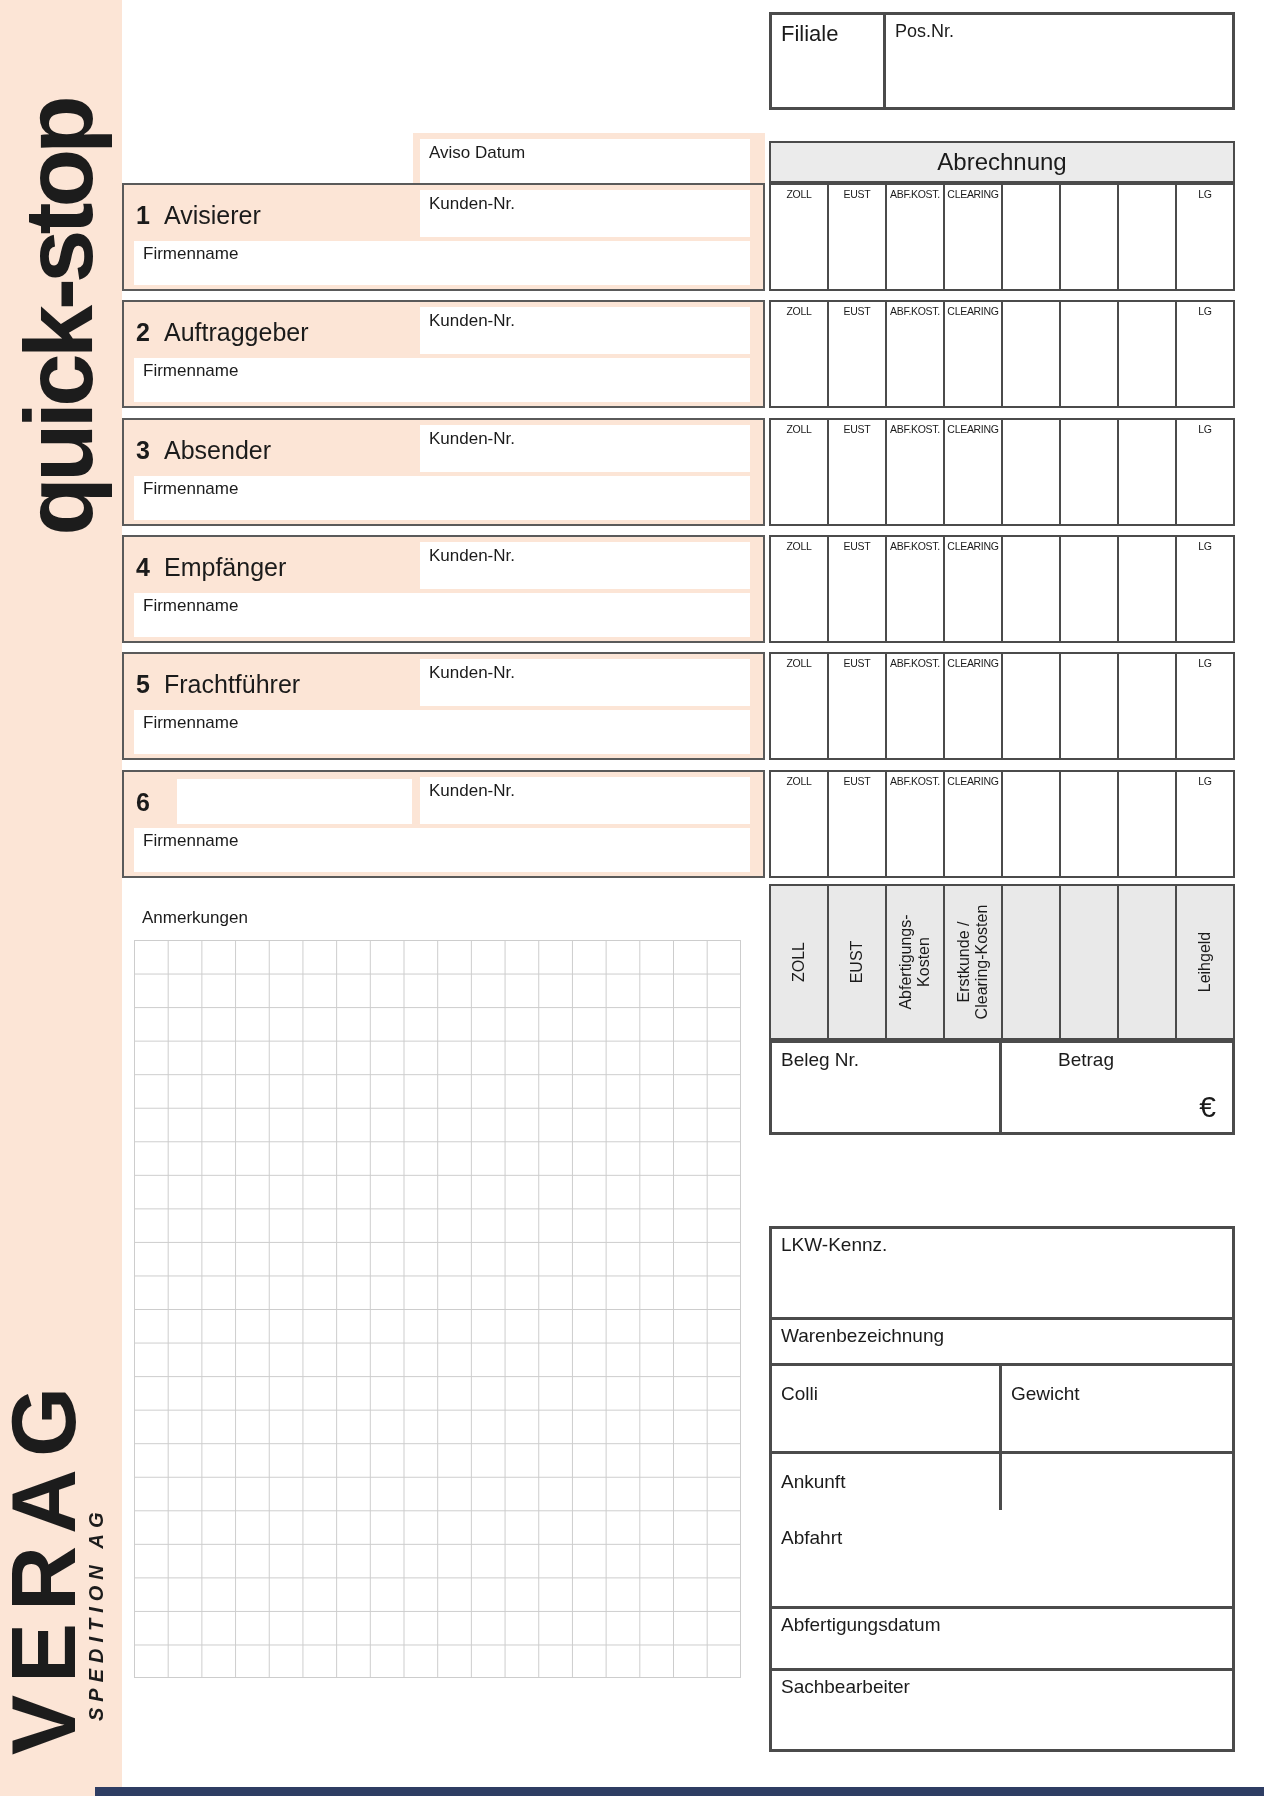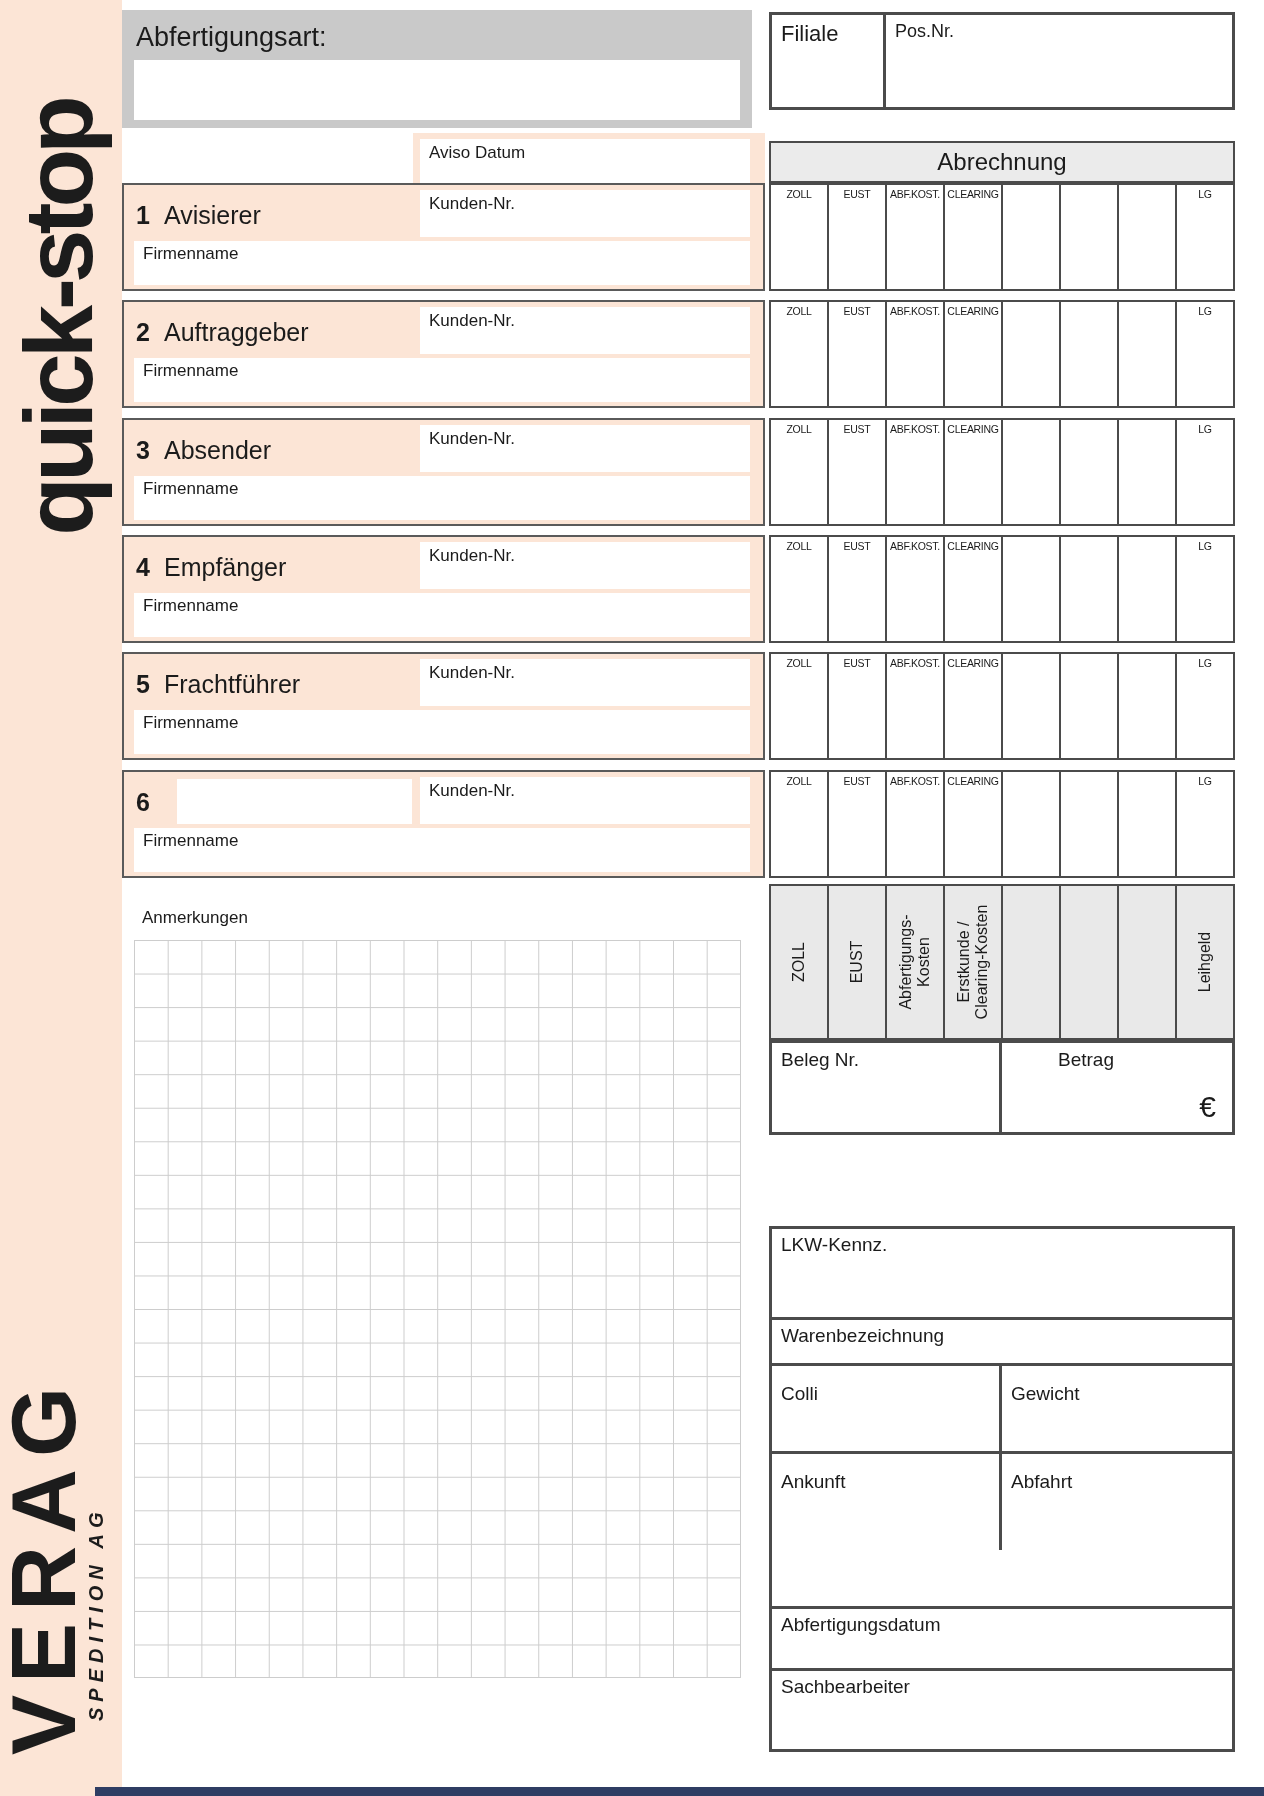--- a/index.html
+++ b/index.html
@@ -59,21 +59,21 @@
             transform:translate(-50%,-50%) rotate(-90deg);
             text-align:center; font-size:16px; line-height:1.15; }
 
   .beleg-row { left:769px; top:1040px; width:466px; height:95px; border:3px solid #4b4b4b; display:flex; background:#fff; }
   .beleg-cell { width:50%; border-right:3px solid #4b4b4b; padding:6px 9px; font-size:19px; box-sizing:border-box; }
   .betrag-cell { flex:1; padding:6px 9px; font-size:19px; position:relative;margin-left:47px; }
   .euro { position:absolute; right:16px; bottom:8px; font-size:30px; }
 
   .cargo-box { left:769px; top:1226px; width:466px; height:384px; border:3px solid #4b4b4b; background:#fff; }
   .cargo-row { box-sizing:border-box; border-bottom:3px solid #4b4b4b; padding:5px 9px; font-size:19px; }
-  .cargo-row:last-child { border-bottom:none; }
+  .cargo-row:last-child { border-bottom:none;flex-direction:column; }
   .row-lkw   { height:91px; }
   .row-waren { height:46px; }
   .split-row { display:flex; padding:0; }
   .row-colli   { height:88px; }
   .row-ankunft { height:96px; }
   .split-cell { width:50%; border-right:3px solid #4b4b4b; padding:17px 9px; box-sizing:border-box; }
   .split-cell:last-child { border-right:none; }
 
   .proc-box { left:769px; top:1606px; width:466px; height:146px; border:3px solid #4b4b4b; background:#fff; }
   .proc-row { box-sizing:border-box; padding:5px 9px; font-size:19px; }
@@ -103,24 +103,20 @@
       <div class="rot quickstop">quick-stop</div>
     </div>
     <div class="rot-wrap verag-wrap">
       <div class="rot">
         <div class="verag-word">VERAG</div>
         <div class="verag-sub">SPEDITION AG</div>
       </div>
     </div>
   </div>
 
-  <div class="abs abf-block">
-    <div class="abf-label">Abfertigungsart:</div>
-    <div class="abf-input"></div>
-  </div>
 
   <div class="abs filiale-box">
     <div class="filiale-cell">Filiale</div>
     <div class="posnr-cell">Pos.Nr.</div>
   </div>
 
   <div class="abs aviso-band"></div>
   <div class="abs aviso-box">
     <span>Aviso Datum</span>
   </div>

